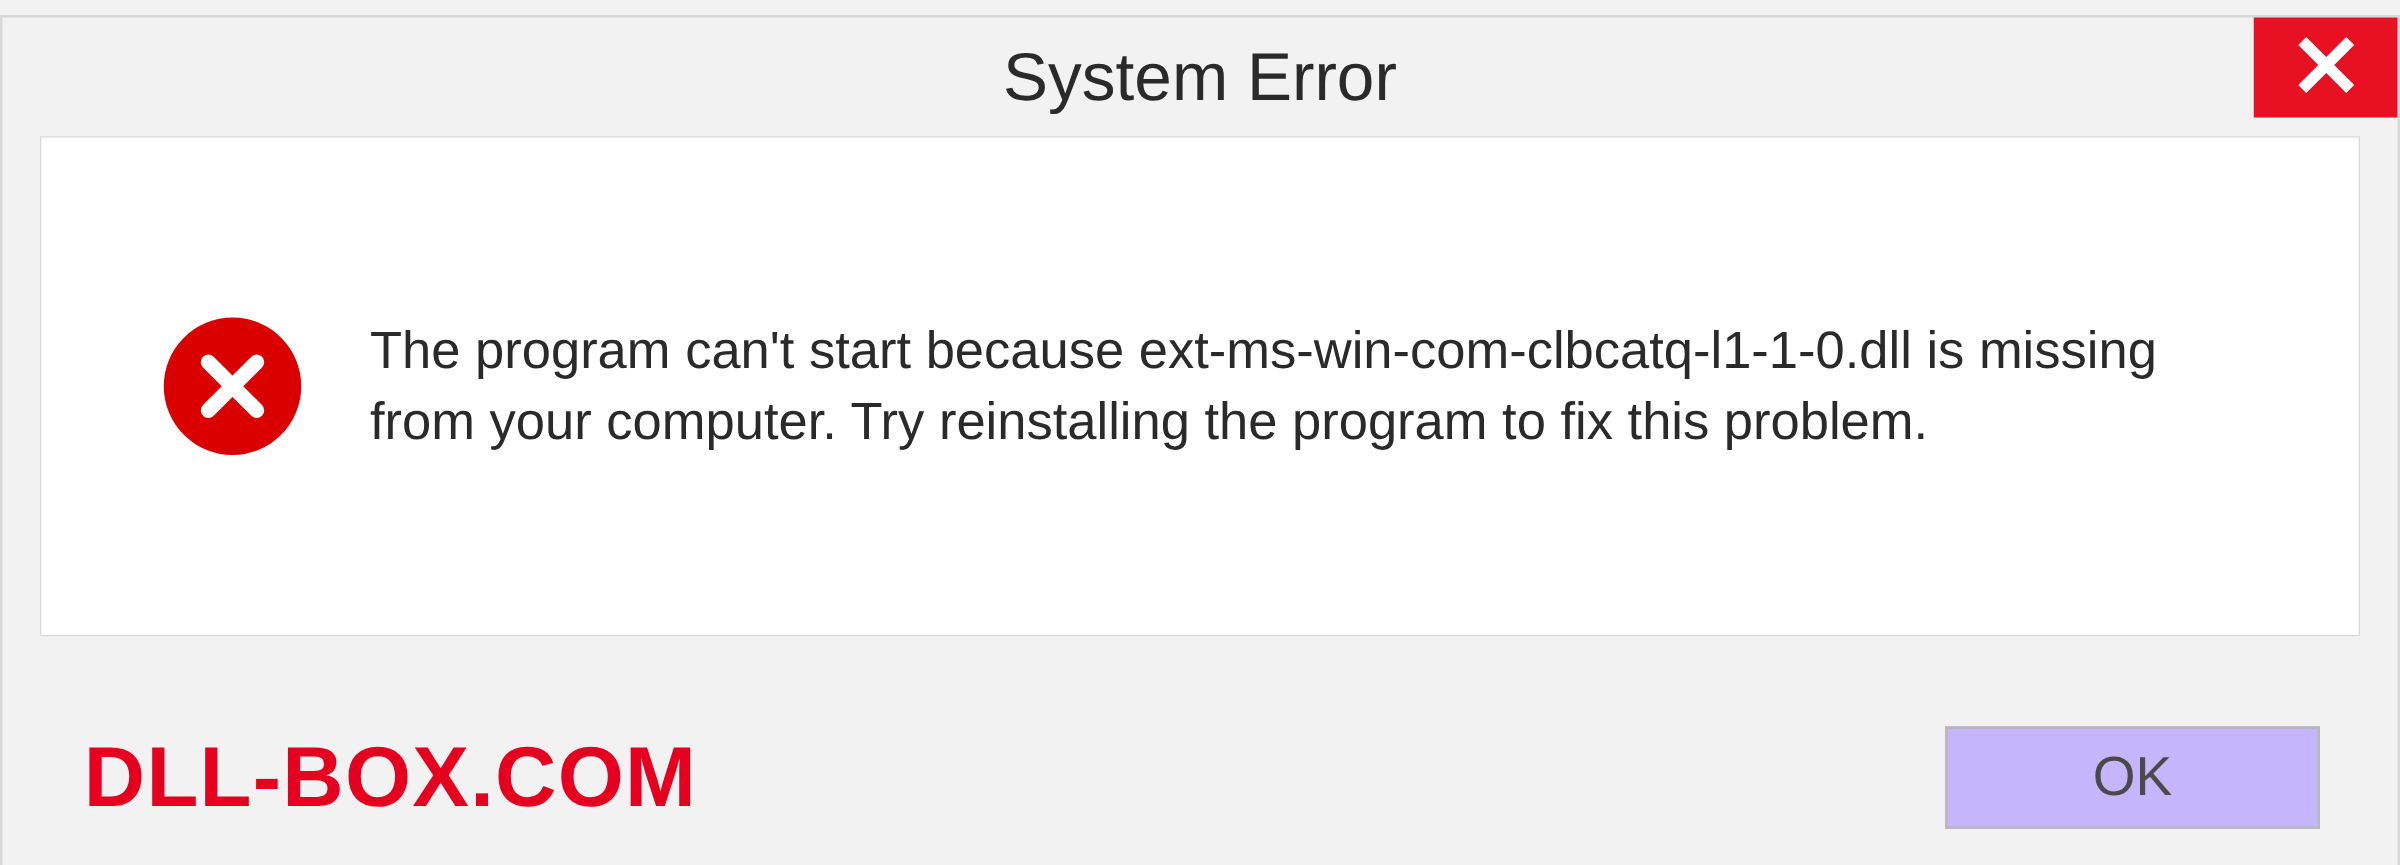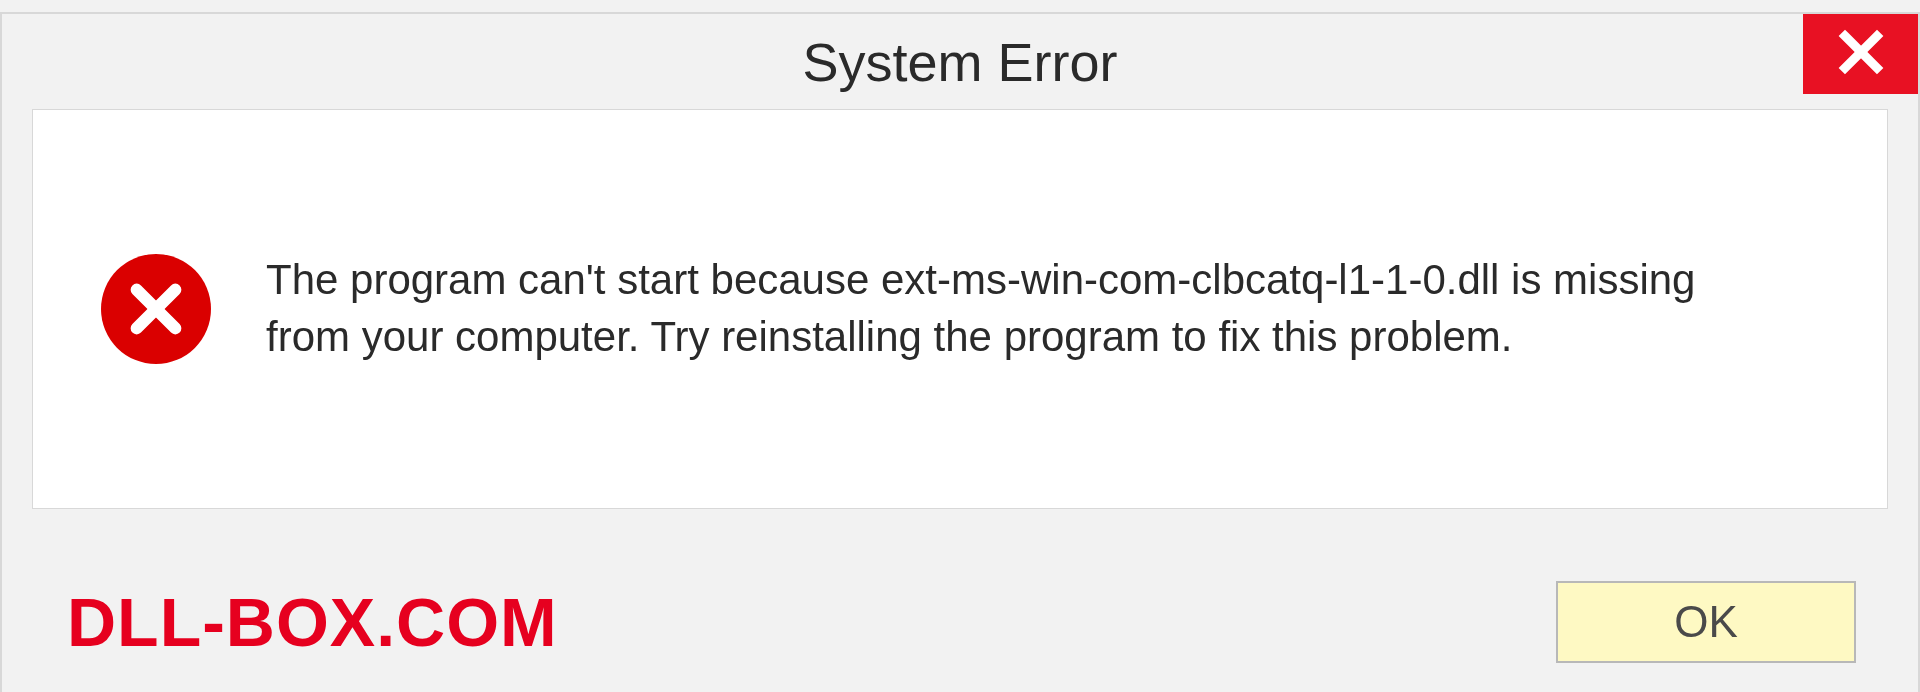--- a/index.html
+++ b/index.html
@@ -52,21 +52,21 @@
       width: 48px;
       height: 48px;
     }
     .content-panel {
       margin: 0 30px;
       background: #ffffff;
       border: 1px solid #d8d8d8;
       height: 400px;
       display: flex;
       align-items: center;
-      padding: 40px 60px 40px 68px;
+      padding: 40px 60px 40px 98px;
     }
     .error-icon-wrap {
       flex: 0 0 auto;
       margin-right: 55px;
     }
     .error-icon-circle {
       width: 110px;
       height: 110px;
       background: #da0000;
       border-radius: 50%;
@@ -99,21 +99,21 @@
     .watermark {
       font-size: 68px;
       font-weight: 800;
       color: #e6001f;
       letter-spacing: 1px;
       font-family: Arial, sans-serif;
     }
     .ok-btn {
       width: 300px;
       height: 82px;
-      background: #fef9c3;
+      background: #c4b5fd;
       border: 2px solid #b8b8b8;
       font-size: 44px;
       color: #4a4a4a;
       font-family: inherit;
       cursor: pointer;
       display: flex;
       align-items: center;
       justify-content: center;
     }
   </style>

